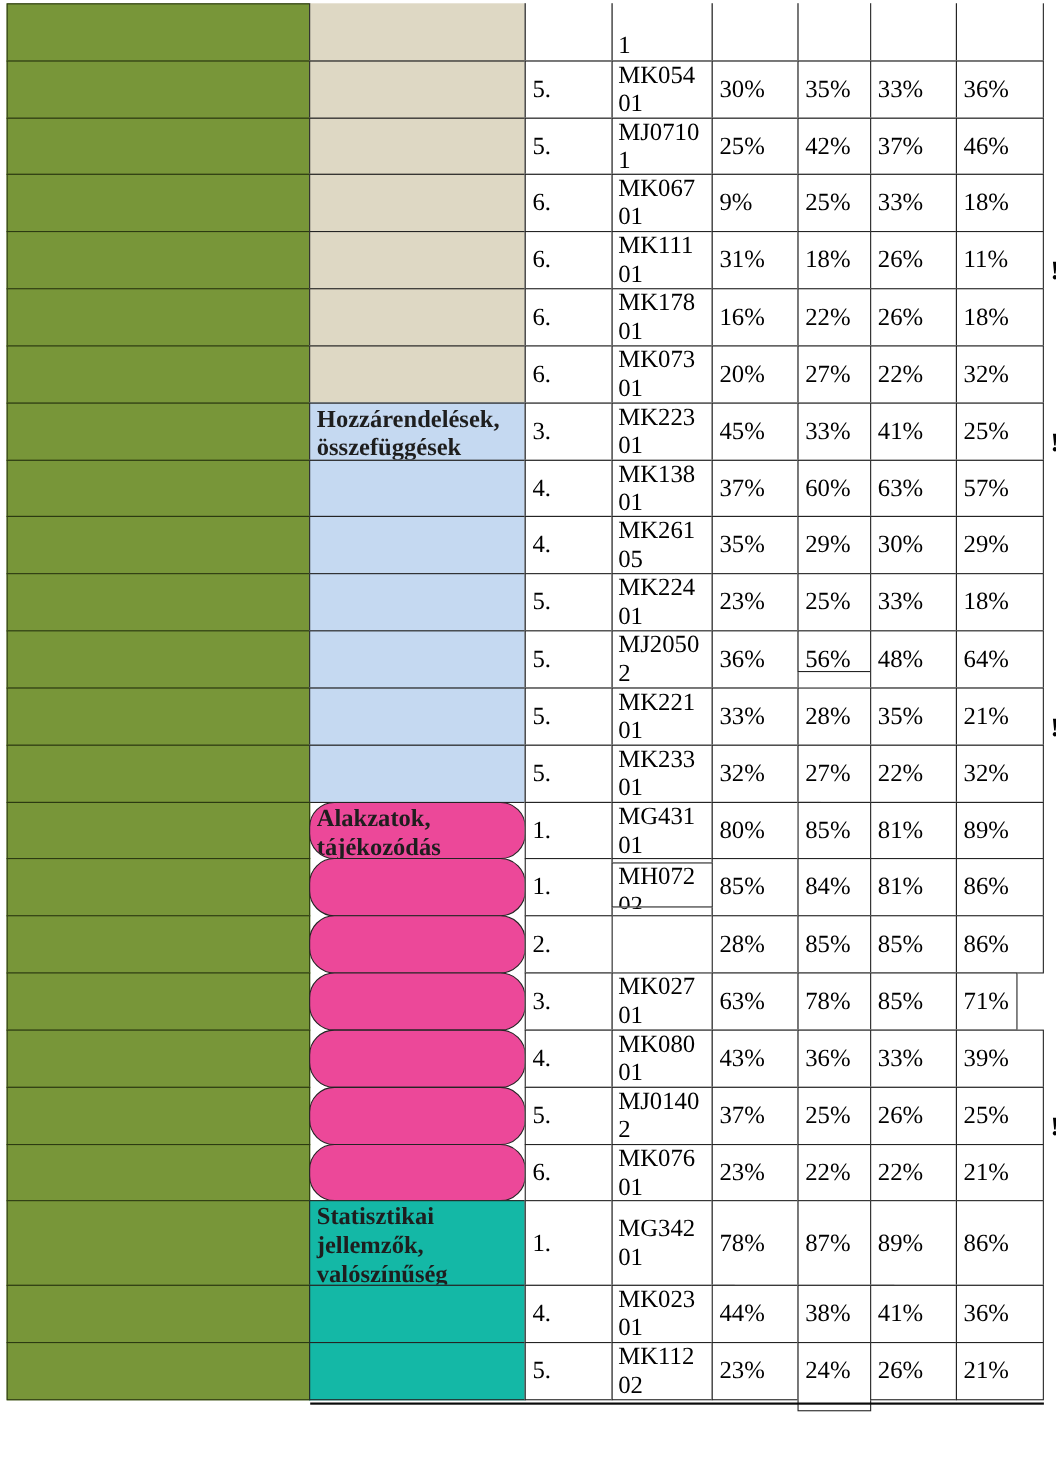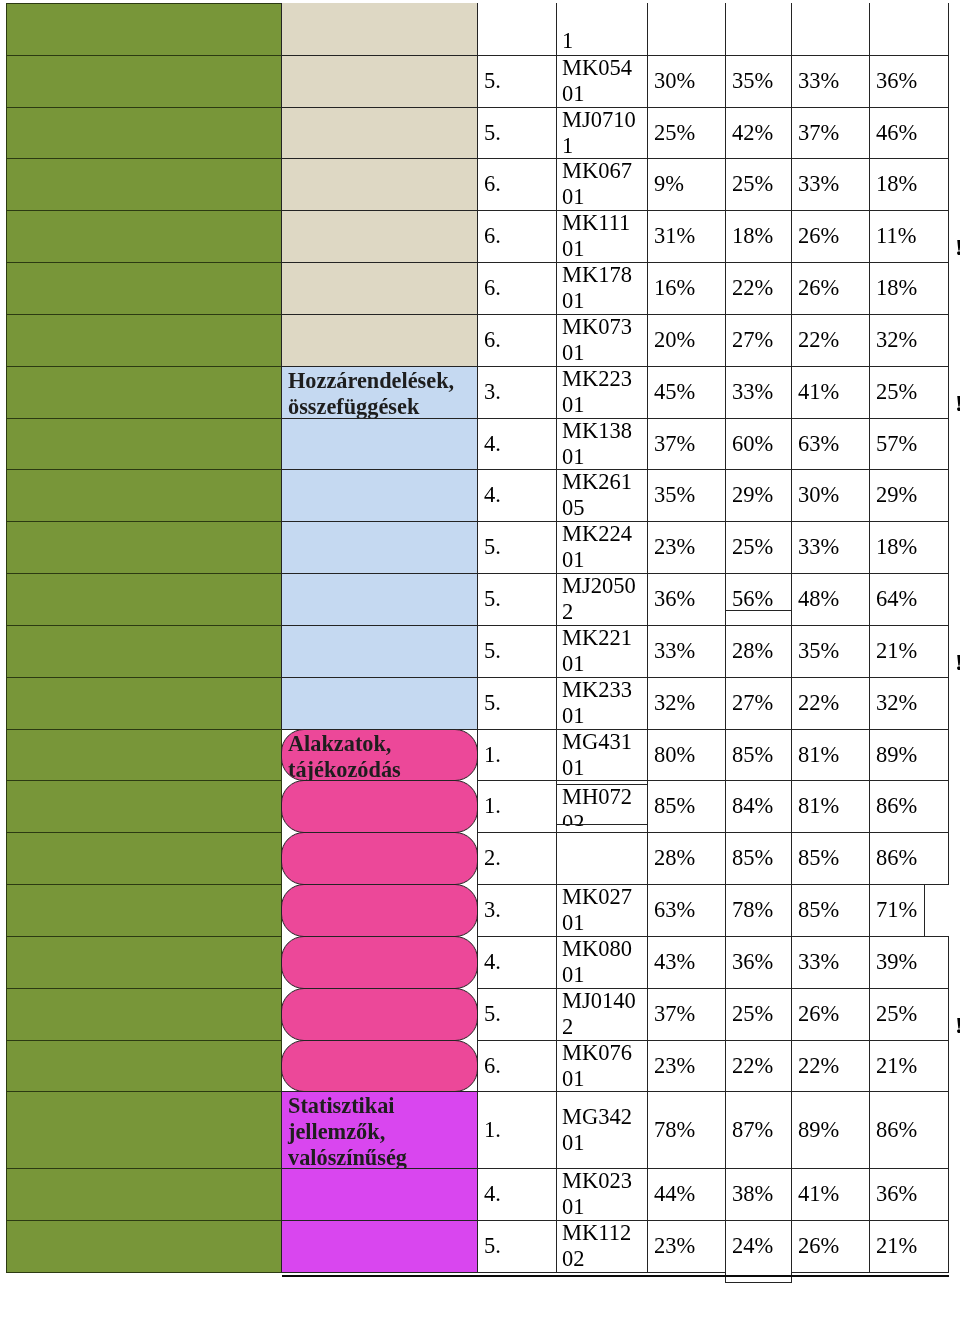--- a/index.html
+++ b/index.html
@@ -5,21 +5,21 @@
   html,body{margin:0;padding:0;background:#ffffff;}
   body{width:960px;height:1332px;overflow:hidden;font-family:"Liberation Serif",serif;}
   .page{position:relative;width:960px;height:1332px;background:#fff;}
 
   .cell{position:absolute;box-sizing:border-box;border:1px solid #242424;overflow:hidden;}
   .cell.notop{border-top:none;}
   .c-green{background:#789639;border-color:#2c3a12;}
   .c-beige{background:#DED8C4;}
   .c-blue{background:#C5D9F1;}
   .c-lgreen{background:#ec4899;border-radius:23px;}
-  .c-peach{background:#d946ef;}
+  .c-peach{background:#14b8a6;}
   .c-white{background:#ffffff;}
 
   .cat .lbl{position:absolute;left:6px;top:0.5px;font-weight:bold;font-size:22.3px;
             line-height:26.2px;color:#1e1e1e;white-space:nowrap;}
   .num .txt{position:absolute;left:6px;font-size:22.5px;white-space:nowrap;}
   .code .txt{position:absolute;left:5px;font-size:22.5px;line-height:25.9px;white-space:nowrap;}
   .pct .txt{position:absolute;left:6px;font-size:22.5px;white-space:nowrap;}
 
   .footer{position:absolute;left:0;top:1316px;width:930px;text-align:center;
           font-family:"DejaVu Sans",sans-serif;font-size:17px;color:#141414;line-height:1;}

